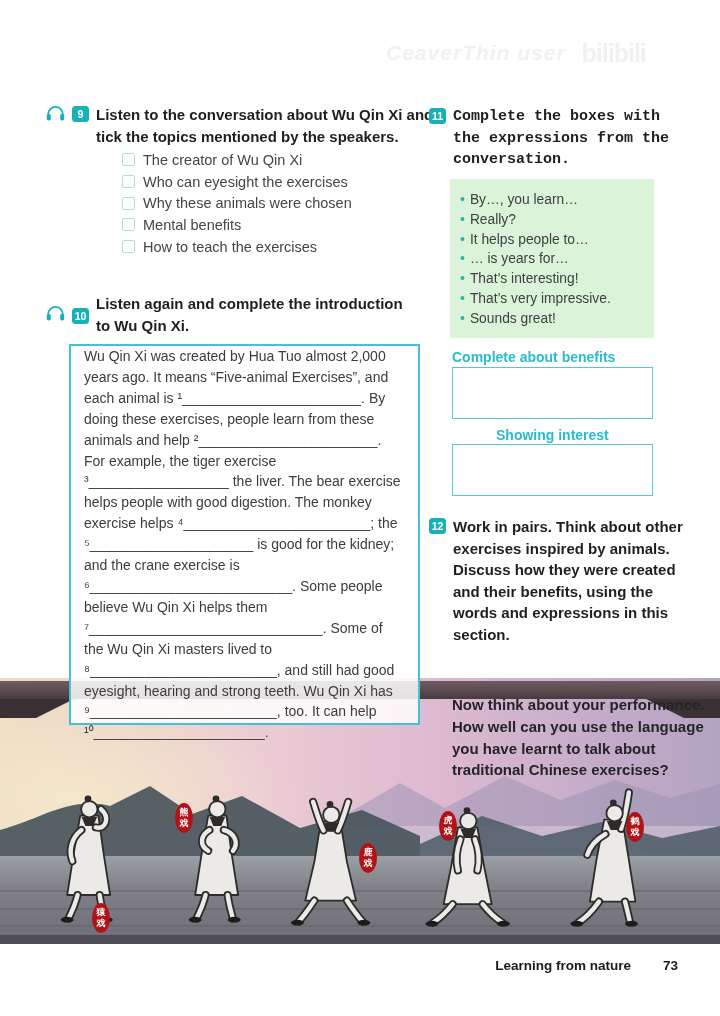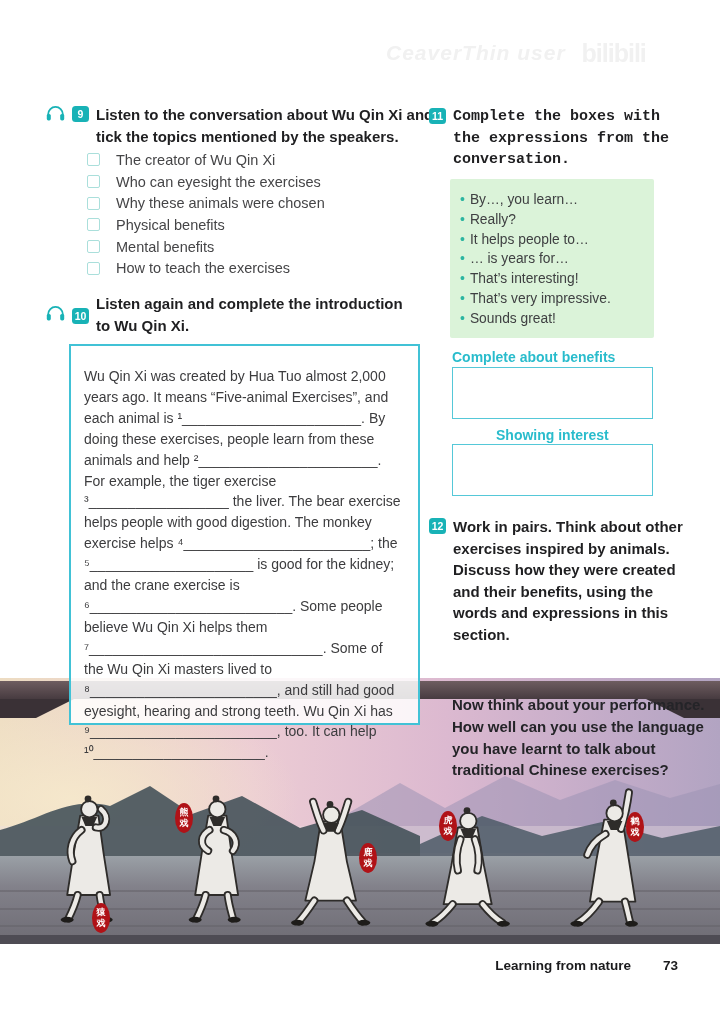--- a/index.html
+++ b/index.html
@@ -36,32 +36,32 @@
   .ex9 .ex-title  { max-width:345px; }
   .ex10 { left:46px;  top:293px; width:392px;align-items:center; }
   .ex10 .ex-title { max-width:322px; }
   .ex11 { left:429px; top:106px; width:260px; }
   .ex11 .ex-title { max-width:232px;font-family:Liberation Mono, monospace; }
   .ex12 { left:429px; top:516px; width:262px; }
   .ex12 .ex-title { max-width:236px; }
 
   
   .checklist { left:87px; top:149px; }
-  .check-row { display:flex; align-items:center; gap:16px; height:21.7px; cursor:default; }
+  .check-row { display:flex; align-items:center; gap:8px; height:21.7px; cursor:default;margin-left:35px; }
   .checkbox {
     flex:0 0 auto; width:13px; height:13px;
     border:1.5px solid #aadfdb; border-radius:2px; background:#fff;
   }
   .check-label { font-size:14.5px; color:#454547; }
 
   
   .passage-box {
     left:69px; top:344px; width:351px; height:381px;
     border:2px solid #41c2d6; background:rgba(255,255,255,0.85);
-    padding:20px 13px; z-index:3;
+    padding:0 13px; z-index:3;
   }
   .passage {
     font-size:14px; line-height:20.9px; color:#3c3c3e;
     overflow-wrap:anywhere;
   }
 
   
   .green-box {
     left:450px; top:179px; width:204px; height:159px;
     background:#dbf3d9; border-radius:2px; padding:11px 8px 0 10px; z-index:1;
@@ -128,24 +128,20 @@
     <span class="checkbox"></span>
     <span class="check-label">The creator of Wu Qin Xi</span>
   </div>
   <div class="check-row">
     <span class="checkbox"></span>
     <span class="check-label">Who can eyesight the exercises</span>
   </div>
   <div class="check-row">
     <span class="checkbox"></span>
     <span class="check-label">Why these animals were chosen</span>
-  </div>
-  <div class="check-row">
-    <span class="checkbox"></span>
-    <span class="check-label">Physical benefits</span>
   </div>
   <div class="check-row">
     <span class="checkbox"></span>
     <span class="check-label">Mental benefits</span>
   </div>
   <div class="check-row">
     <span class="checkbox"></span>
     <span class="check-label">How to teach the exercises</span>
   </div>
 </div>

